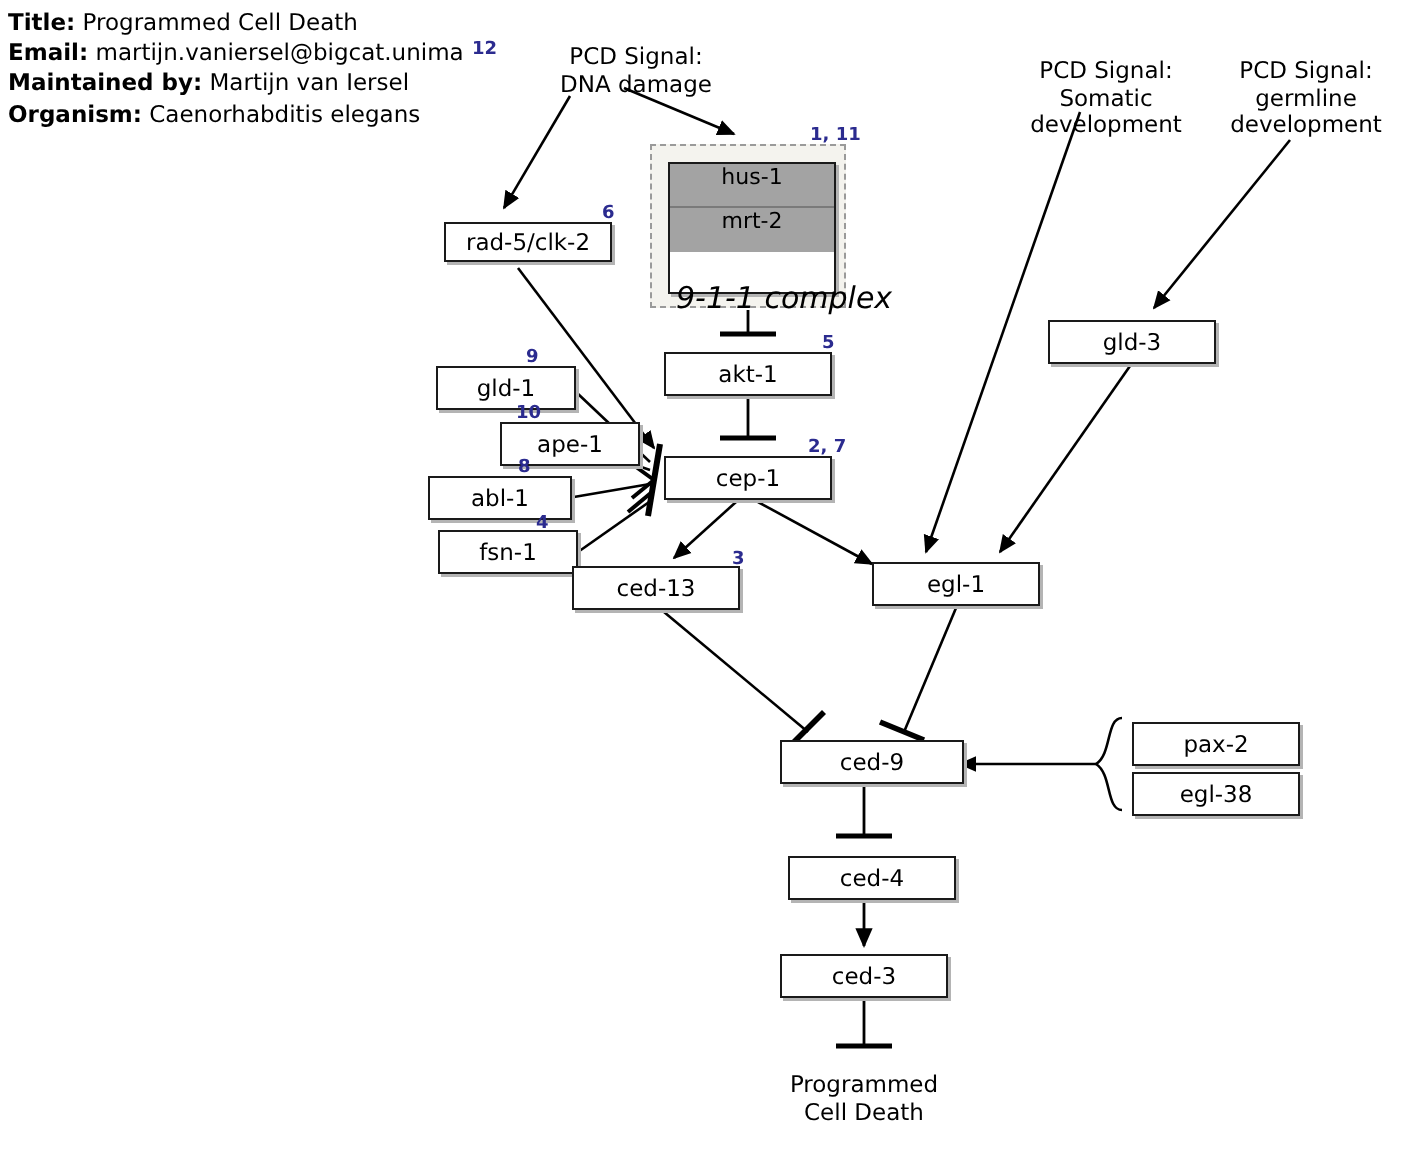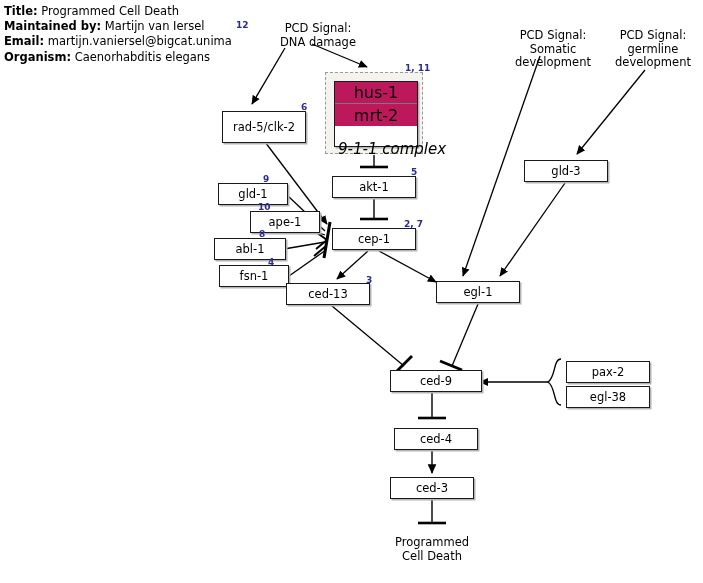--- a/index.html
+++ b/index.html
@@ -90,25 +90,25 @@
     box-sizing: border-box;
     border: 1px solid #1a1a1a;
     background: #ffffff;
     box-shadow: 1.5px 1.5px 0 0 #b4b4b4;
     z-index: 3;
   }
   .complex-stack .row {
     box-sizing: border-box;
     height: 22px;
     display: flex;
-    align-items: center;
+    align-items: flex-start;
     justify-content: center;
-    font-size: 16px;
+    font-size: 11px;
     border-bottom: 1px solid #7a7a7a;
-    background: #be185d;
+    background: #a3a3a3;
   }
   .complex-stack .row:last-child {
     border-bottom: none;
   }
 
   
   .free-label {
     position: absolute;
     font-size: 11.5px;
     line-height: 13.5px;
@@ -130,26 +130,26 @@
 </style>
 </head>
 <body>
 
 <div id="meta">
   <div class="meta-row">
     <span class="meta-key">Title:</span>
     <span class="meta-val">Programmed Cell Death</span>
   </div>
   <div class="meta-row">
+    <span class="meta-key">Email:</span>
+    <span class="meta-val">martijn.vaniersel@bigcat.unima</span>
+  </div>
+  <div class="meta-row">
     <span class="meta-key">Maintained by:</span>
     <span class="meta-val">Martijn van Iersel</span>
-  </div>
-  <div class="meta-row">
-    <span class="meta-key">Email:</span>
-    <span class="meta-val">martijn.vaniersel@bigcat.unima</span>
   </div>
   <div class="meta-row">
     <span class="meta-key">Organism:</span>
     <span class="meta-val">Caenorhabditis elegans</span>
   </div>
 </div>
 
 <div id="canvas">
 
   <svg id="edges" viewBox="0 0 703 583" width="703" height="583">
@@ -258,21 +258,21 @@
   <div class="complex-stack" style="left:334px; top:81px; width:84px; height:66px;">
     <div class="row">
       <span>hus-1</span>
     </div>
     <div class="row">
       <span>mrt-2</span>
     </div>
   </div>
   <div class="complex-label" style="left:338px; top:140px;">9-1-1 complex</div>
 
-  <div class="node" style="left:222px; top:111px; width:84px; height:32px;">
+  <div class="node" style="left:222px; top:111px; width:84px; height:20px;">
     <span>rad-5/clk-2</span>
   </div>
 
   <div class="node" style="left:332px; top:176px; width:84px; height:22px;">
     <span>akt-1</span>
   </div>
 
   <div class="node" style="left:332px; top:228px; width:84px; height:22px;">
     <span>cep-1</span>
   </div>

